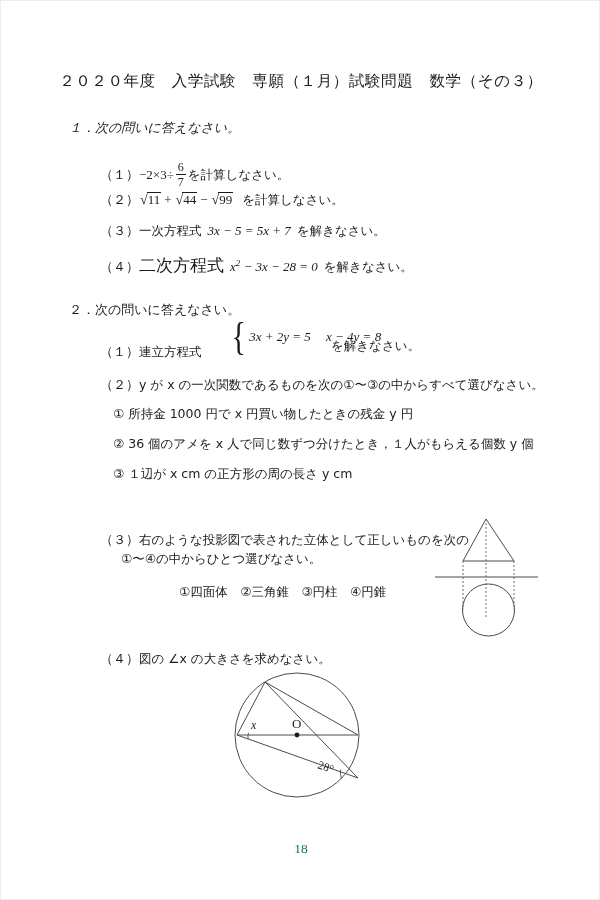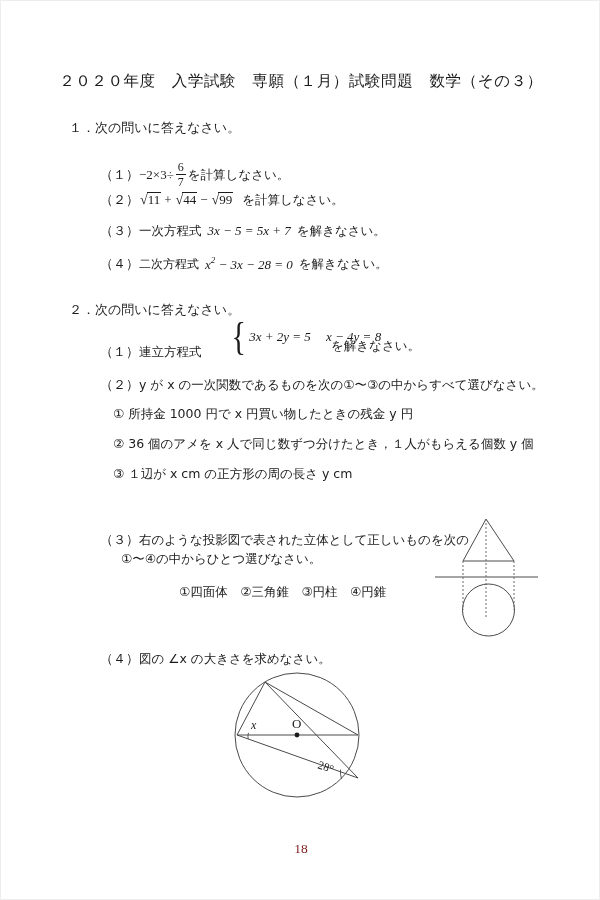--- a/index.html
+++ b/index.html
@@ -138,46 +138,46 @@
   .figure svg { display: block; overflow: visible; }
 
   
   .pageno {
     position: absolute;
     left: 0;
     top: 840px;
     width: 600px;
     text-align: center;
     font-size: 13.5px;
-    color: #7f1d1d;
+    color: #15803d;
   }
 </style>
 </head>
 <body>
 
 <div class="page">
 
   <div class="title ja">２０２０年度　入学試験　専願（１月）試験問題　数学（その３）</div>
 
-  <div class="qhead ja" style="left:68px; top:118px;">１．次の問いに答えなさい。</div>
+  <div class="qhead ja" style="left:68px; top:118px;font-style:italic;">１．次の問いに答えなさい。</div>
 
   <div class="qitem" style="left:86px; top:146px;">
     <span class="ja">（１）</span><span class="mathn">−2×3÷</span><span class="frac"><span class="num mathn">6</span><span class="bar"></span><span class="den mathn">7</span></span><span class="ja" style="font-size:12.5px;">を計算しなさい。</span>
   </div>
 
   <div class="qitem" style="left:86px; top:177px;">
     <span class="ja">（２）</span><span class="sqrt"><span class="rad mathn">√</span><span class="rand mathn">11</span></span><span class="mathn" style="padding:0 3px;">+</span><span class="sqrt"><span class="rad mathn">√</span><span class="rand mathn">44</span></span><span class="mathn" style="padding:0 3px;">−</span><span class="sqrt"><span class="rad mathn">√</span><span class="rand mathn">99</span></span><span class="ja" style="font-size:12.5px; padding-left:9px;">を計算しなさい。</span>
   </div>
 
   <div class="qitem" style="left:86px; top:209px;">
     <span class="ja">（３）</span><span class="ja" style="font-size:12.5px;">一次方程式</span><span class="mathi" style="padding:0 6px;">3x − 5 = 5x + 7</span><span class="ja" style="font-size:12.5px;">を解きなさい。</span>
   </div>
 
   <div class="qitem" style="left:86px; top:241px;">
-    <span class="ja">（４）</span><span class="ja" style="font-size:12px;">二次方程式</span><span class="mathi" style="padding-left:6px;">x</span><sup class="exp mathn">2</sup><span class="mathi" style="padding-right:6px;"> − 3x − 28 = 0</span><span class="ja" style="font-size:12.5px;">を解きなさい。</span>
+    <span class="ja">（４）</span><span class="ja" style="font-size:17px;">二次方程式</span><span class="mathi" style="padding-left:6px;">x</span><sup class="exp mathn">2</sup><span class="mathi" style="padding-right:6px;"> − 3x − 28 = 0</span><span class="ja" style="font-size:12.5px;">を解きなさい。</span>
   </div>
 
   <div class="qhead ja" style="left:68px; top:300px;">２．次の問いに答えなさい。</div>
 
   <div class="qitem" style="left:86px; top:330px;">
     <span class="ja">（１）</span><span class="ja" style="font-size:12.5px;">連立方程式</span>
   </div>
   <div class="simul" style="left:228px; top:318px;">
     <span class="brace">{</span>
     <span class="eqstack">

